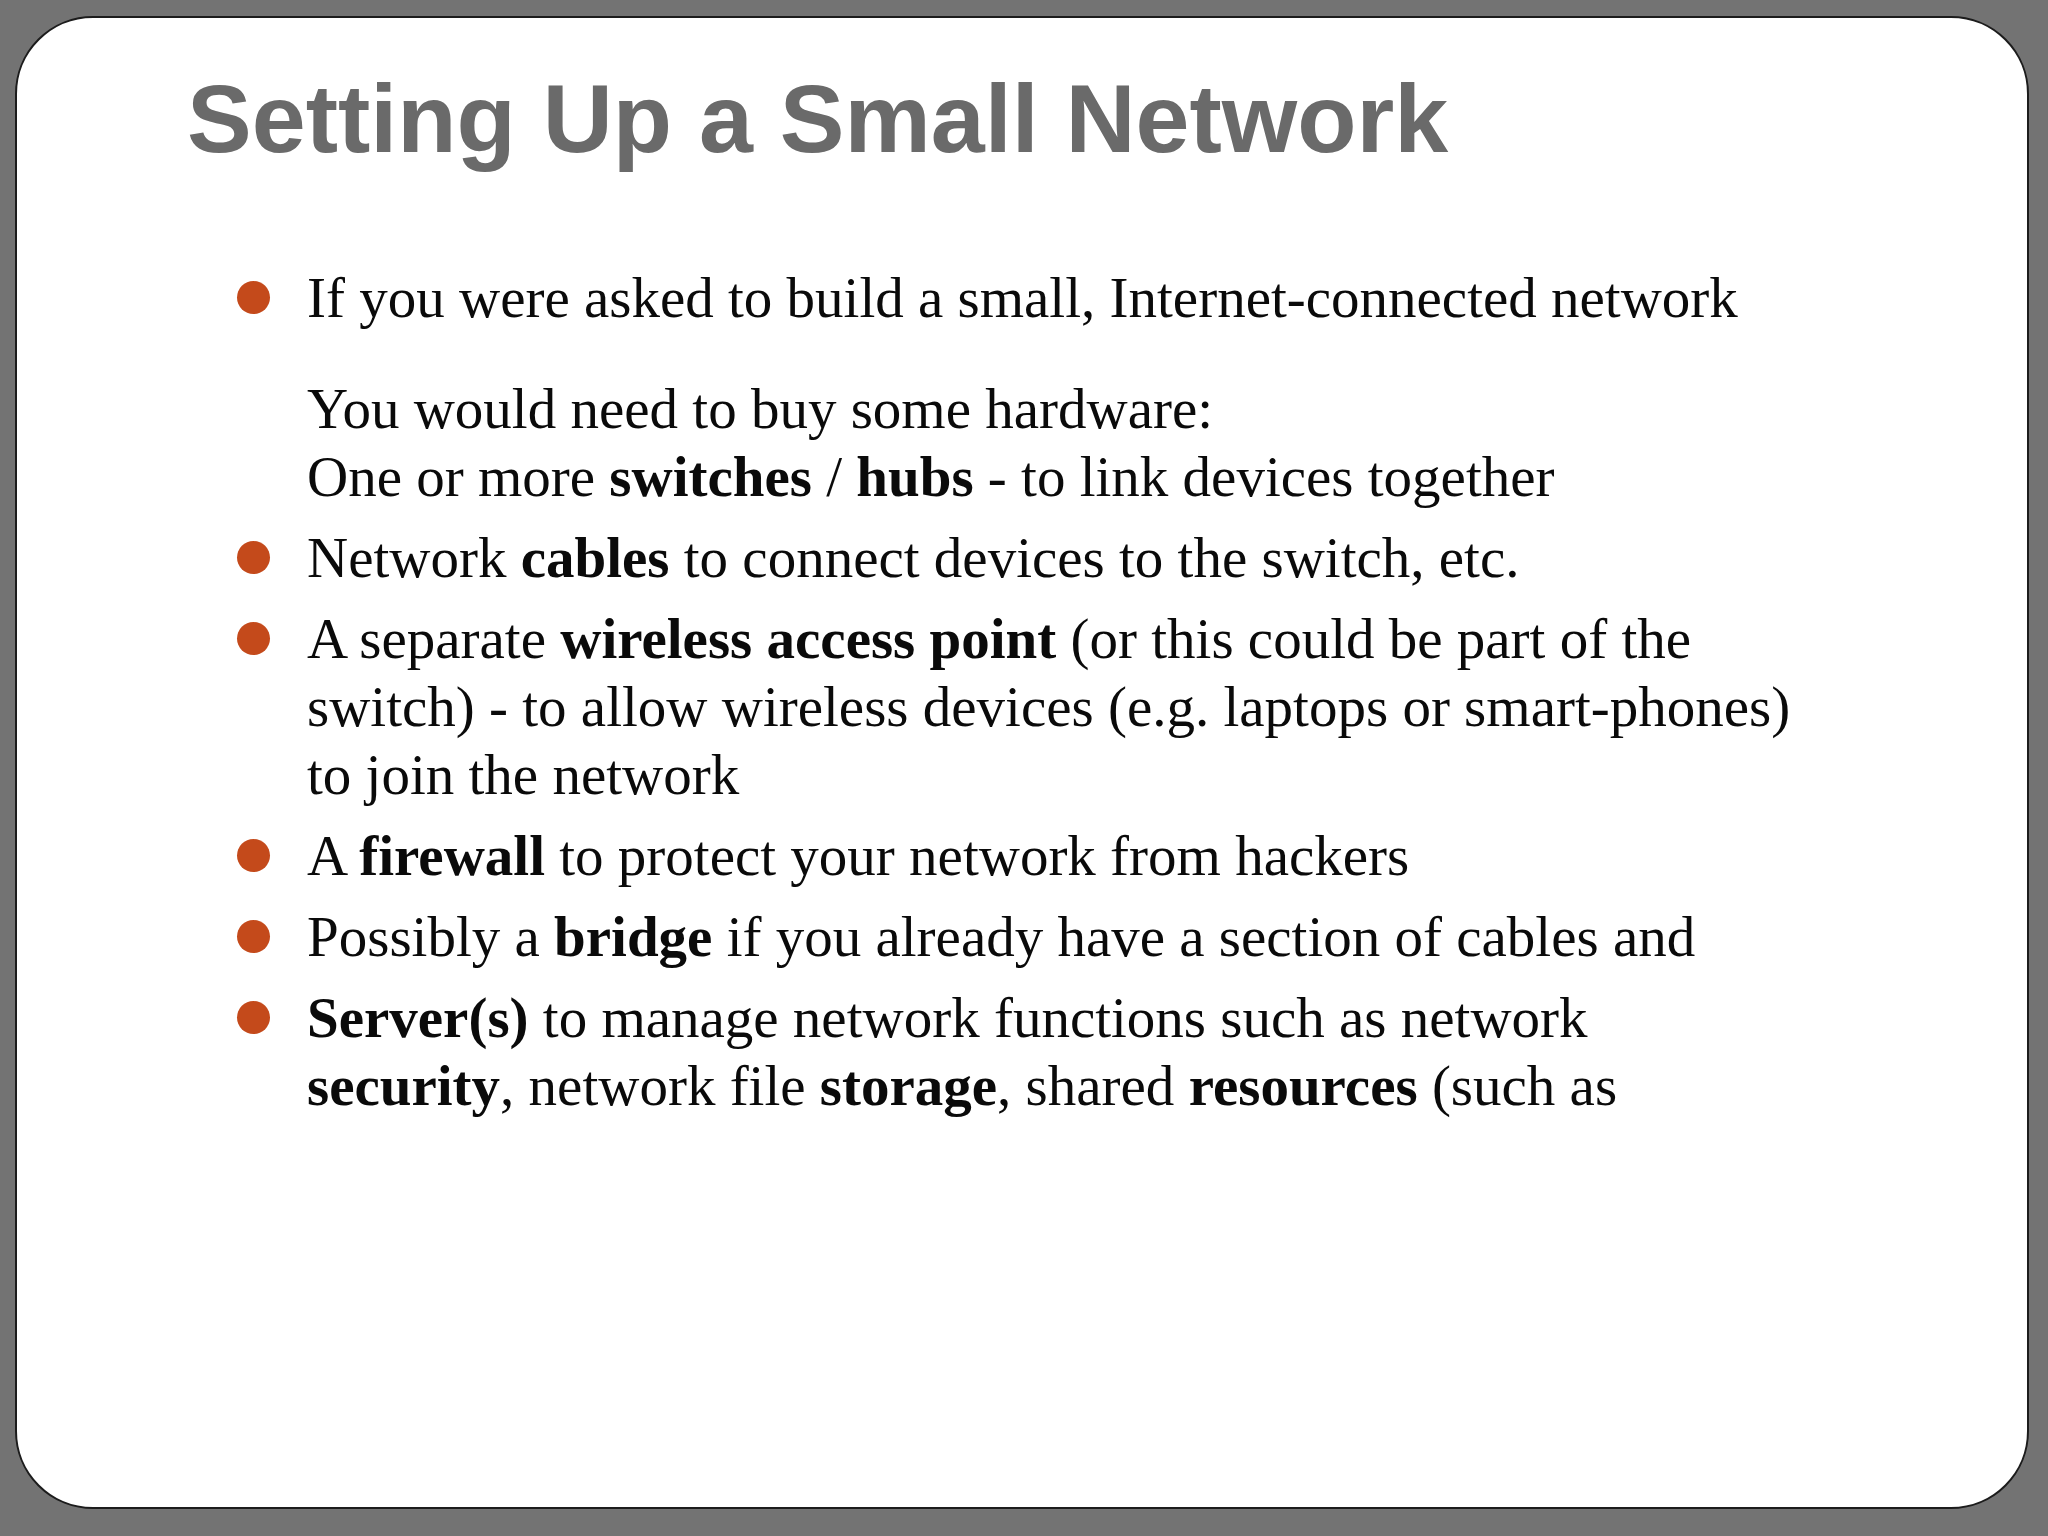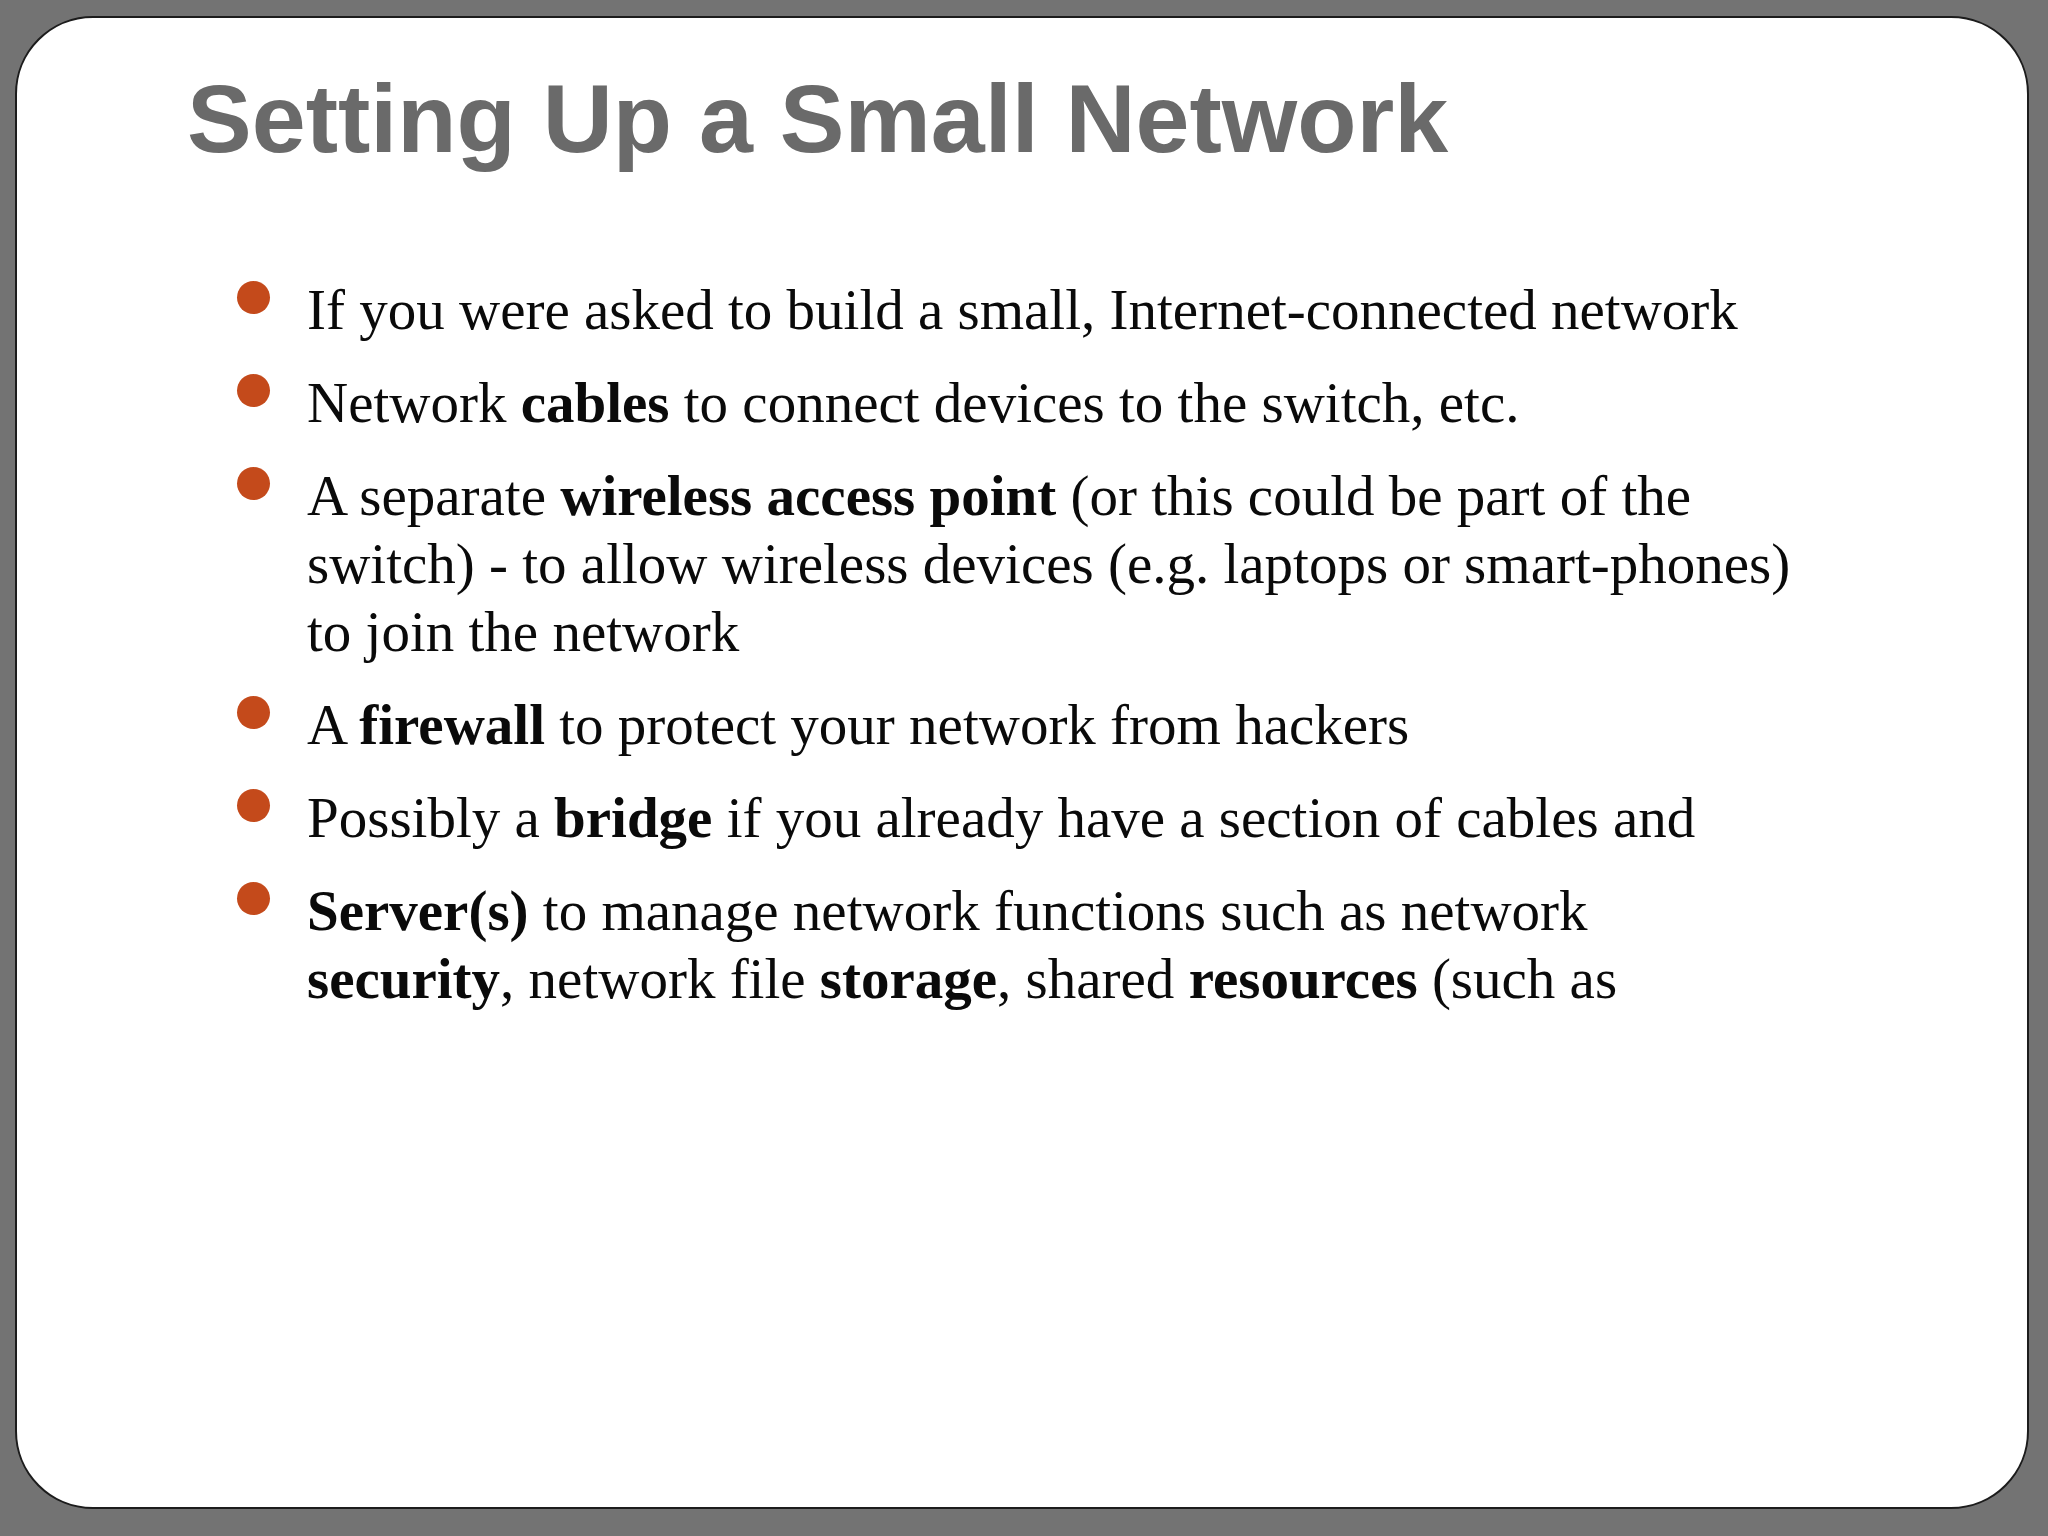--- a/index.html
+++ b/index.html
@@ -67,21 +67,20 @@
     background: var(--bullet-color, #c44a1b);
   }
   .marker.hidden .dot {
     visibility: hidden;
   }
   .ptext {
     flex: 1 1 auto;
     font-size: 57px;
     line-height: 68px;
     color: var(--text-color, #0a0a0a);
-    margin-top: 12px;
   }
   .ptext b {
     font-weight: 700;
   }
   .line {
     white-space: nowrap;
   }
 </style>
 </head>
 <body>
@@ -89,20 +88,29 @@
 <div class="canvas">
   <div class="slide">
     <div class="title">Setting Up a Small Network</div>
     <div class="bullets">
         <div class="para">
           <span class="marker">
             <span class="dot"></span>
           </span>
           <div class="ptext">
             <div class="line"><span>If you were asked to build a small, Internet-connected network</span></div>
+          </div>
+        </div>
+        <div class="para gap-before">
+          <span class="marker hidden">
+            <span class="dot"></span>
+          </span>
+          <div class="ptext">
+            <div class="line"><span>You would need to buy some hardware:</span></div>
+            <div class="line"><span>One or more </span><b>switches</b><span> / </span><b>hubs</b><span> - to link devices together</span></div>
           </div>
         </div>
         <div class="para">
           <span class="marker">
             <span class="dot"></span>
           </span>
           <div class="ptext">
             <div class="line"><span>Network </span><b>cables</b><span> to connect devices to the switch, etc.</span></div>
           </div>
         </div>

